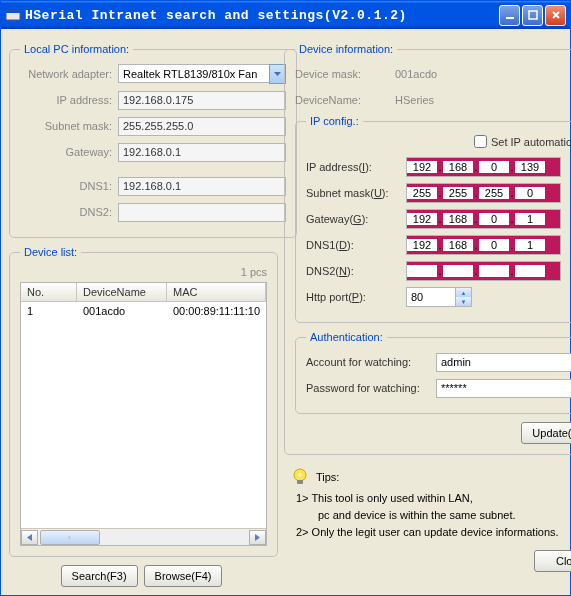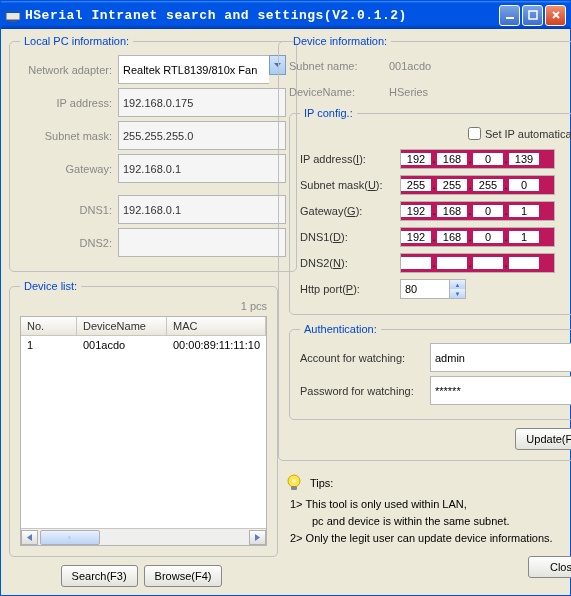--- a/index.html
+++ b/index.html
@@ -5,29 +5,29 @@
   * { box-sizing: border-box; margin: 0; padding: 0; }
   body { font-family: Tahoma, Arial, sans-serif; font-size: 11px; background: #ece9d8; }
   .window { width: 571px; height: 596px; border: 1px solid #0054e3; background: #ece9d8; display: flex; flex-direction: column; }
   .titlebar { height: 28px; background: linear-gradient(to bottom, #3c8cf0 0%, #0054e3 8%, #0054e3 85%, #003bb0 100%); display: flex; align-items: center; padding: 0 4px; color: #fff; }
   .titlebar .icon { width: 16px; height: 16px; margin-right: 4px; }
   .titlebar .title { flex: 1; font-size: 13px; font-family: "Courier New", monospace; font-weight: bold; letter-spacing: 0.5px;}
   .titlebar .btns { display: flex; gap: 2px; }
   .titlebar .tb-btn { width: 21px; height: 21px; border: 1px solid #fff; border-radius: 3px; display: flex; align-items: center; justify-content: center; cursor: pointer; }
   .tb-btn.min, .tb-btn.max { background: linear-gradient(to bottom,#7ba4e4,#3c6ed0); }
   .tb-btn.close { background: linear-gradient(to bottom,#f09070,#d04020); }
-  .body { flex: 1; padding: 6px 8px 8px 8px; display: flex; gap: 4px; position: relative; }
+  .body { flex: 1; padding: 14px 8px 8px 8px; display: flex; gap: 10px; position: relative; }
   .col { display: flex; flex-direction: column; }
   .col.left { width: 265px; }
   .col.right { flex: 1; }
   fieldset { border: 1px solid #c0c0c0; border-radius: 5px; padding: 8px 10px 10px 10px; margin-bottom: 8px; }
   legend { color: #0046d5; padding: 0 4px; font-size: 11px; }
   .row { display: flex; align-items: center; margin-bottom: 4px; min-height: 22px; }
   .row label { text-align: right; color: #888; width: 98px; padding-right: 6px; }
-  .fld { height: 29px; border: 1px solid #b5b5b5; background: #fff; padding: 2px 4px; font-size: 11px; flex: 1; }
+  .fld { height: 19px; border: 1px solid #b5b5b5; background: #fff; padding: 2px 4px; font-size: 11px; flex: 1; }
   .fld.ro { background: #f5f5f5; color: #333; }
   .combo { display: flex; flex: 1; }
   .combo .fld { flex: 1; border-right: none; }
   .combo .dd { width: 17px; height: 20px; border: 1px solid #7f9db9; background: linear-gradient(#cfe3fb,#a9cdf4); display:flex; align-items:center; justify-content:center; cursor:pointer; }
   .device-list { flex: 1; display:flex; flex-direction:column; }
   .list-head { display:flex; color:#888; justify-content:space-between; margin-bottom:4px;}
   .grid { border:1px solid #b5b5b5; background:#fff; flex:1; display:flex; flex-direction:column; overflow:hidden;}
   .ghead { display:flex; background:linear-gradient(#fefefe,#e9e7dc); border-bottom:1px solid #cac7ba;}
   .ghead div { padding:3px 6px; border-right:1px solid #cac7ba; color:#333;}
   .grow-body { flex:1; overflow:auto;}
@@ -172,21 +172,21 @@
       <div class="footer-btns">
         <button class="btn">Search(F3)</button>
         <button class="btn">Browse(F4)</button>
       </div>
     </div>
 
     <div class="col right">
       <fieldset>
         <legend>Device information:</legend>
         <div class="rrow">
-            <label class="gray">Subnet name:</label>
+            <label class="gray">Device mask:</label>
             <span class="val">001acdo</span>
           </div>
         <div class="rrow">
             <label class="gray">DeviceName:</label>
             <span class="val">HSeries</span>
           </div>
 
         <fieldset style="margin-top:4px;">
           <legend>IP config.:</legend>
           <div class="ipconfig-head">

